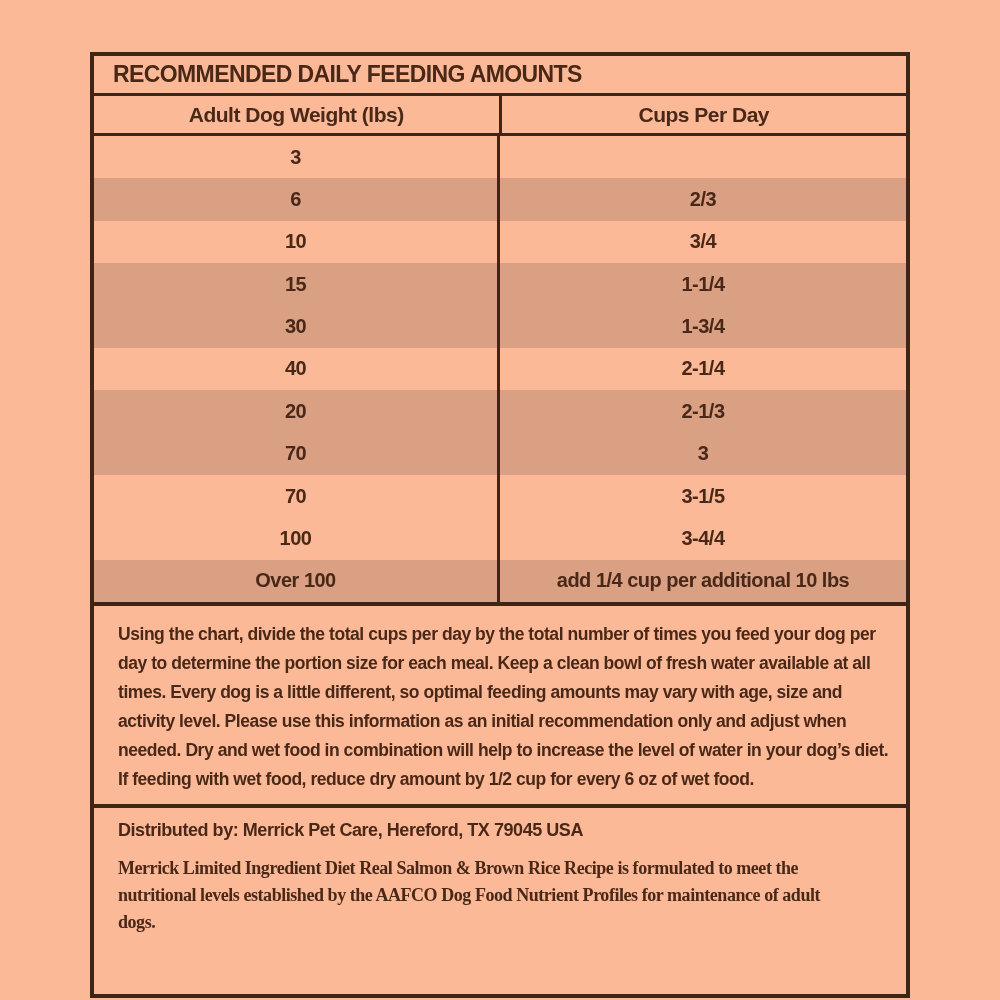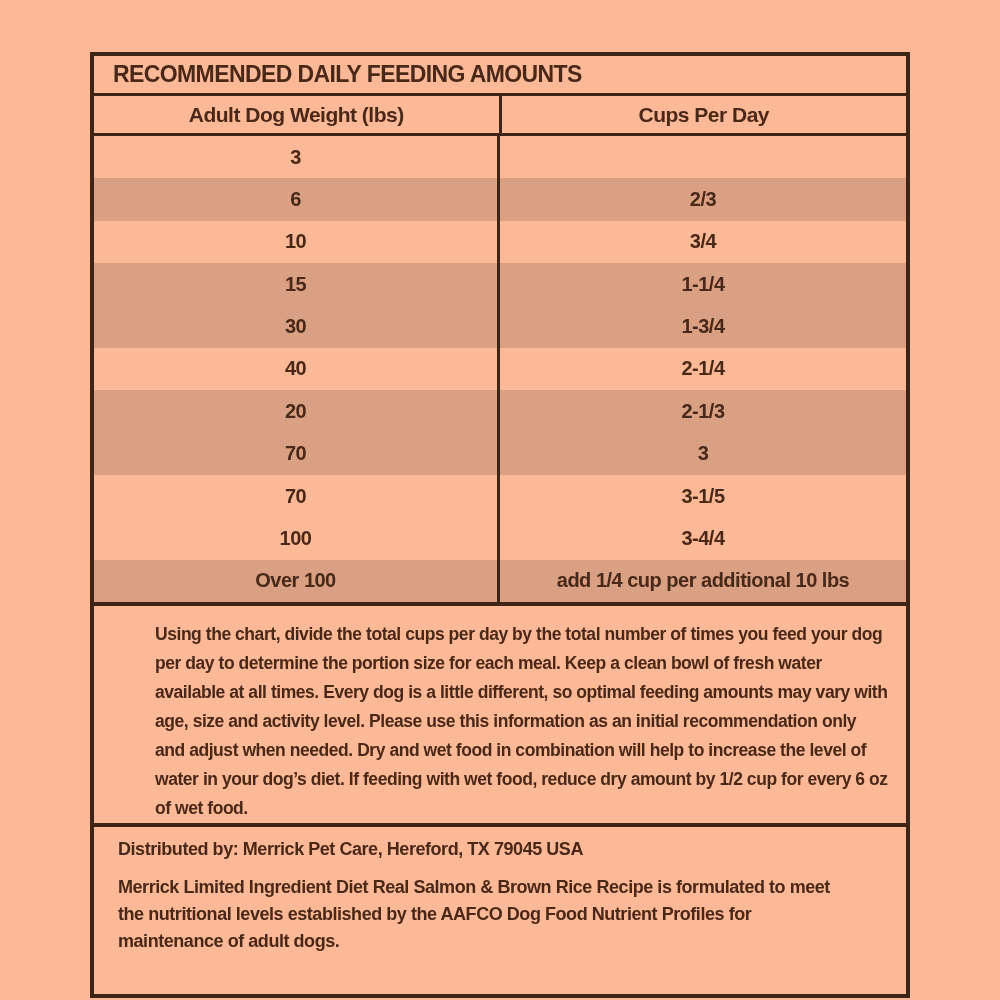--- a/index.html
+++ b/index.html
@@ -63,41 +63,41 @@
     font-size: 20px;
     letter-spacing: -0.5px;
   }
   .rule {
     flex: 0 0 4px;
     background: #3E2515;
   }
   .notes {
     flex: 0 0 198px;
     padding: 14px 16px 0 24px;
-    margin-left: 37px;
   }
   .notes p {
     font-size: 17.5px;
     line-height: 29px;
     letter-spacing: -0.45px;
   }
   .footer {
     flex: 1;
     padding: 12px 30px 16px 24px;
   }
   .footer .dist {
     font-size: 18px;
     letter-spacing: -0.45px;
     margin-bottom: 14px;
   }
   .footer .aafco {
     font-size: 18px;
     line-height: 27px;
     letter-spacing: -0.45px;
     max-width: 742px;
+    font-family: Liberation Serif, serif;
   }
 </style>
 </head>
 <body>
 
 <div class="panel">
 
   <div class="title-row">
     <span>RECOMMENDED DAILY FEEDING AMOUNTS</span>
   </div>

